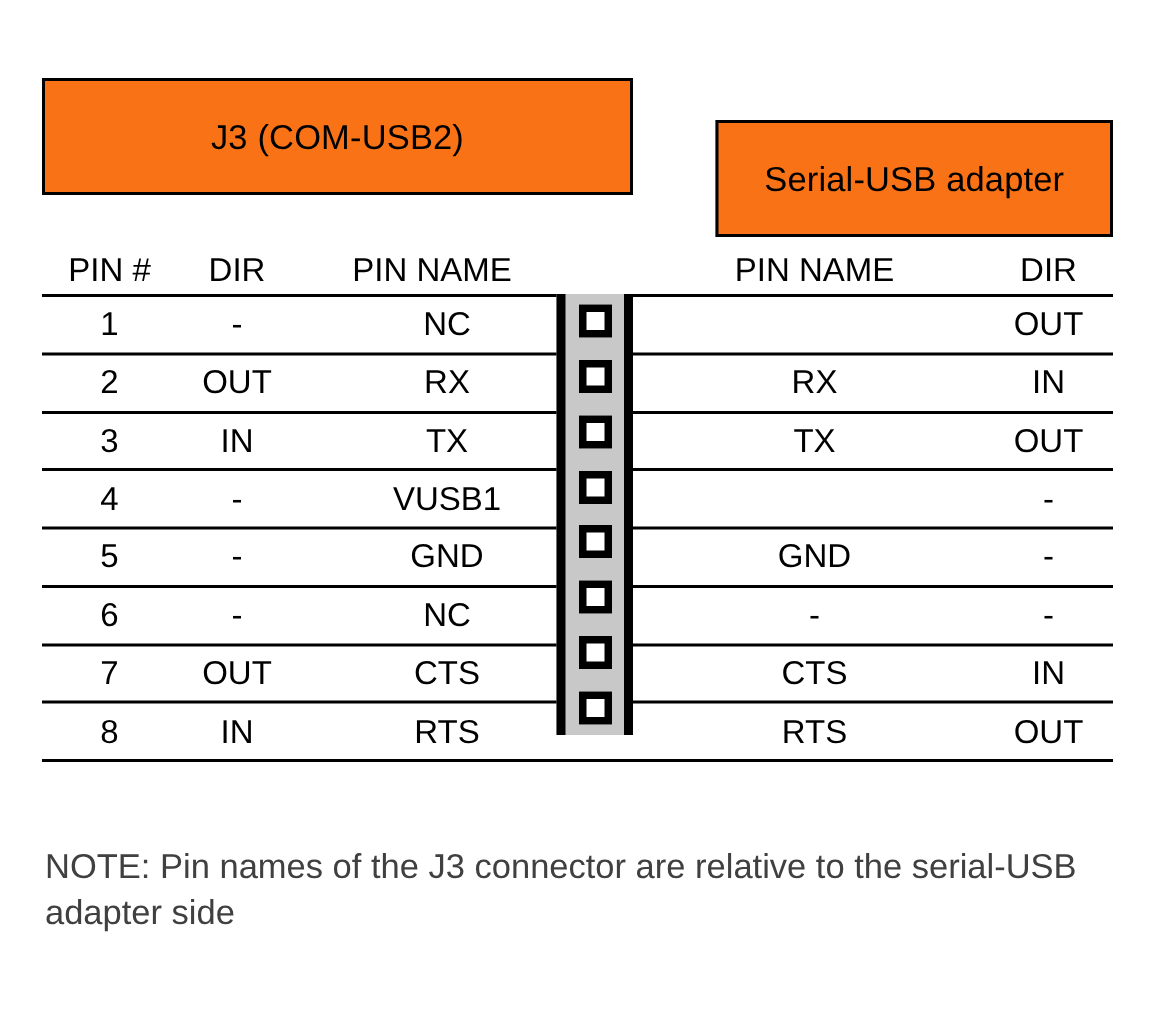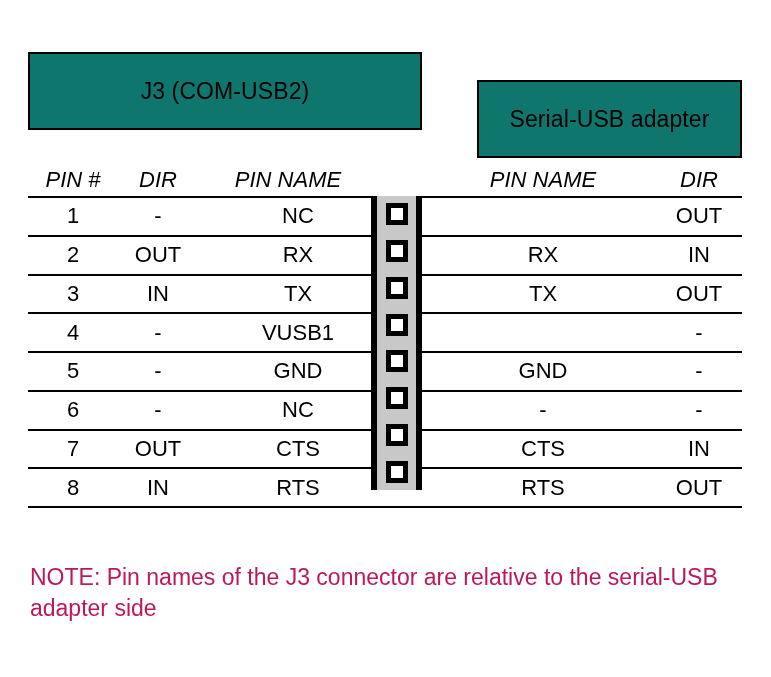--- a/index.html
+++ b/index.html
@@ -13,21 +13,21 @@
     position: relative;
     overflow: hidden;
     font-family: "Liberation Sans", sans-serif;
     color: #000000;
   }
 
   
   .hdr-box {
     position: absolute;
     border: 2px solid #000000;
-    background: #0f766e;
+    background: #f97316;
     box-sizing: border-box;
     display: flex;
     align-items: center;
     justify-content: center;
     font-size: 23px;
     color: #000000;
     letter-spacing: 0.1px;
   }
   #box-left  { left: 28px;  top: 52px; width: 394px; height: 78px; }
   #box-right { left: 477px; top: 52px; width: 265px; height: 78px; margin-top: 28px; }
@@ -40,21 +40,20 @@
     width: 714px;
     height: 32px;
   }
   .col-headers > div {
     position: absolute;
     top: 0;
     font-size: 22px;
     line-height: 32px;
     text-align: center;
     white-space: nowrap;
-    font-style: italic;
   }
   .ch-pin   { left: 0px;   width: 90px; }
   .ch-dirl  { left: 90px;  width: 80px; }
   .ch-namel { left: 170px; width: 180px; }
   .ch-namer { left: 420px; width: 190px; }
   .ch-dirr  { left: 628px; width: 86px; }
 
   
   .table {
     position: absolute;
@@ -110,21 +109,21 @@
   }
 
   
   .note {
     position: absolute;
     left: 30px;
     top: 562px;
     width: 706px;
     font-size: 23px;
     line-height: 31px;
-    color: #be185d;
+    color: #404040;
   }
 </style>
 </head>
 <body>
 
 <div class="hdr-box" id="box-left">
   <span>J3 (COM-USB2)</span>
 </div>
 <div class="hdr-box" id="box-right">
   <span>Serial-USB adapter</span>

